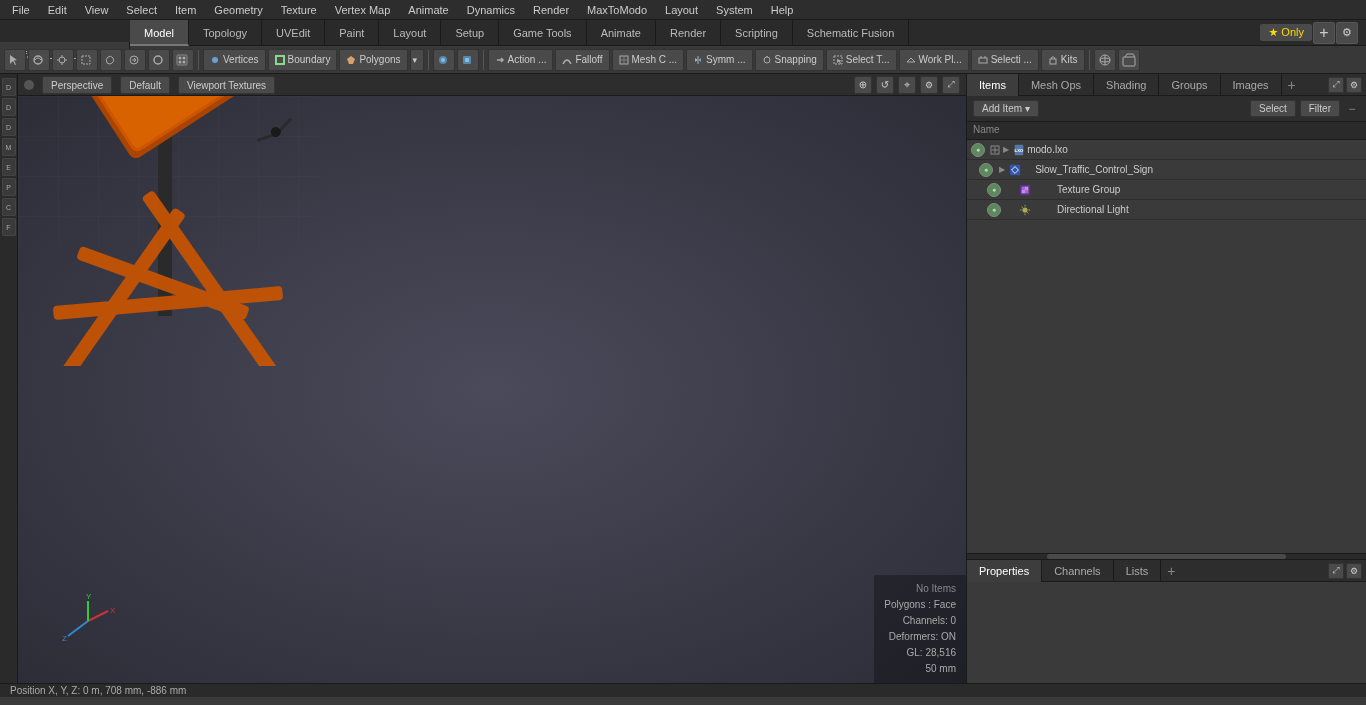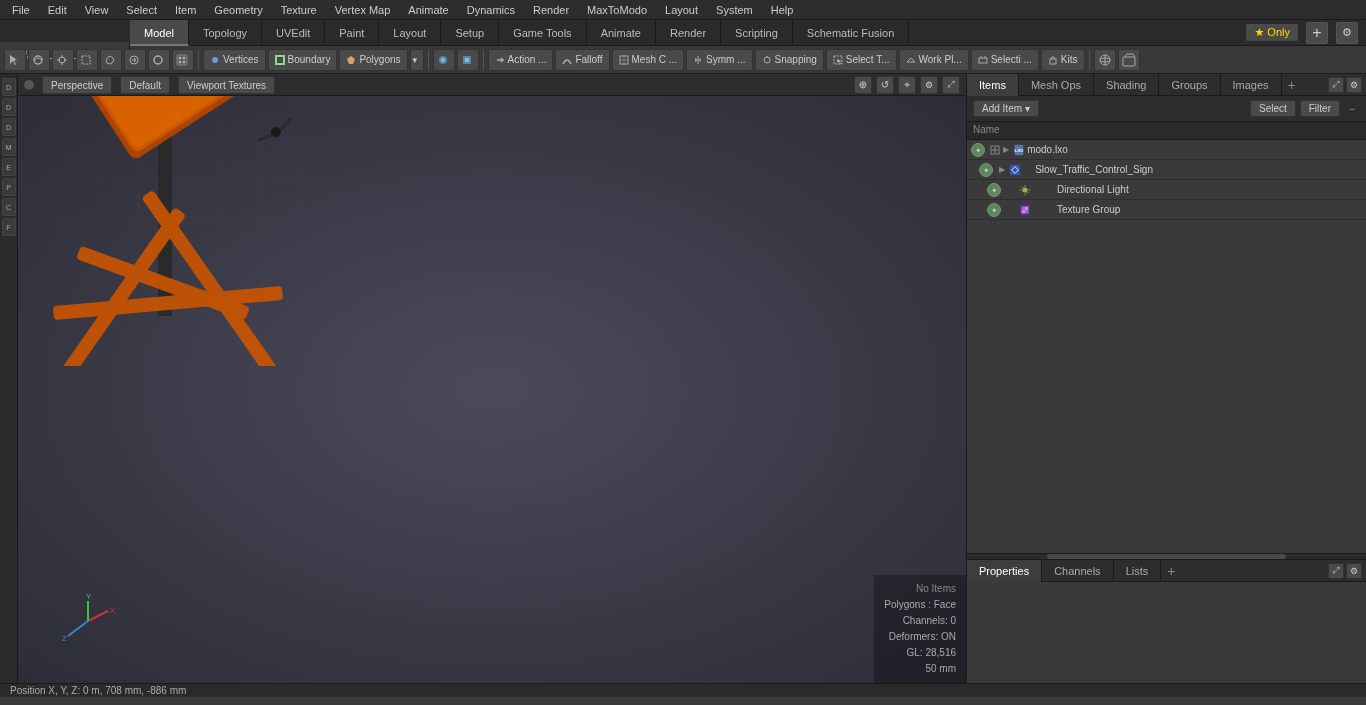--- a/index.html
+++ b/index.html
@@ -29,21 +29,21 @@
     .layout-tabs { display: flex; flex: 1; }
     .layout-tab {
       padding: 0 14px; height: 26px; line-height: 26px;
       color: #bbb; cursor: pointer; font-size: 11px;
       border-right: 1px solid #1a1a1a;
     }
     .layout-tab.active {
       background: #4a4a4a; color: #fff; border-bottom: 2px solid #777;
     }
     #layouts-bar-right {
-      display: flex; align-items: center; margin-left: auto; gap: 8px; padding-right: 8px;
+      display: flex; align-items: center; margin-left: auto; gap: 1px; padding-right: 8px;
     }
     .star-only {
       display: flex; align-items: center; padding: 2px 8px;
       background: #4a4a4a; color: #ffd700; font-size: 11px;
       border-radius: 2px; cursor: pointer; gap: 3px;
     }
 
     
     #toolbar {
       display: flex; align-items: center; height: 28px;
@@ -619,42 +619,42 @@
           <svg width="14" height="14" viewBox="0 0 14 14" class="item-icon">
             <rect x="1" y="1" width="12" height="12" rx="1" fill="#3355aa"></rect>
             <polygon points="7,3 11,7 7,11 3,7" fill="none" stroke="white" stroke-width="1"></polygon>
           </svg>
           <span class="item-name item-indent">Slow_Traffic_Control_Sign</span>
         </div>
 
         <div class="item-row">
           <div class="item-eye visible" style="margin-left:16px;">●</div>
           <svg width="14" height="14" viewBox="0 0 14 14" class="item-icon" style="margin-left:16px;">
+            <rect x="1" y="1" width="12" height="12" rx="1" fill="#553388"></rect>
+            <rect x="3" y="3" width="4" height="4" fill="#aa66cc"></rect>
+            <rect x="7" y="3" width="4" height="4" fill="#cc88ee"></rect>
+            <rect x="3" y="7" width="4" height="4" fill="#cc88ee"></rect>
+            <rect x="7" y="7" width="4" height="4" fill="#aa66cc"></rect>
+          </svg>
+          <span class="item-name item-indent2">Texture Group</span>
+        </div>
+
+        <div class="item-row">
+          <div class="item-eye visible" style="margin-left:16px;">●</div>
+          <svg width="14" height="14" viewBox="0 0 14 14" class="item-icon" style="margin-left:16px;">
             <circle cx="7" cy="7" r="3" fill="#aaaa55"></circle>
             <line x1="7" y1="1" x2="7" y2="3" stroke="#aaaa55" stroke-width="1"></line>
             <line x1="7" y1="11" x2="7" y2="13" stroke="#aaaa55" stroke-width="1"></line>
             <line x1="1" y1="7" x2="3" y2="7" stroke="#aaaa55" stroke-width="1"></line>
             <line x1="11" y1="7" x2="13" y2="7" stroke="#aaaa55" stroke-width="1"></line>
             <line x1="3" y1="3" x2="4.5" y2="4.5" stroke="#aaaa55" stroke-width="1"></line>
             <line x1="9.5" y1="9.5" x2="11" y2="11" stroke="#aaaa55" stroke-width="1"></line>
           </svg>
           <span class="item-name item-indent2">Directional Light</span>
         </div>
-
-        <div class="item-row">
-          <div class="item-eye visible" style="margin-left:16px;">●</div>
-          <svg width="14" height="14" viewBox="0 0 14 14" class="item-icon" style="margin-left:16px;">
-            <rect x="1" y="1" width="12" height="12" rx="1" fill="#553388"></rect>
-            <rect x="3" y="3" width="4" height="4" fill="#aa66cc"></rect>
-            <rect x="7" y="3" width="4" height="4" fill="#cc88ee"></rect>
-            <rect x="3" y="7" width="4" height="4" fill="#cc88ee"></rect>
-            <rect x="7" y="7" width="4" height="4" fill="#aa66cc"></rect>
-          </svg>
-          <span class="item-name item-indent2">Texture Group</span>
-        </div>
       </div>
 
       <div style="height:6px;background:#2a2a2a;border-top:1px solid #1a1a1a;">
         <div style="width:60%;height:100%;background:#4a4a4a;border-radius:3px;margin:0 auto;"></div>
       </div>
     </div>
 
     <div id="properties-panel">
       <div id="props-tabs">
         <div class="props-tab active">Properties</div>

